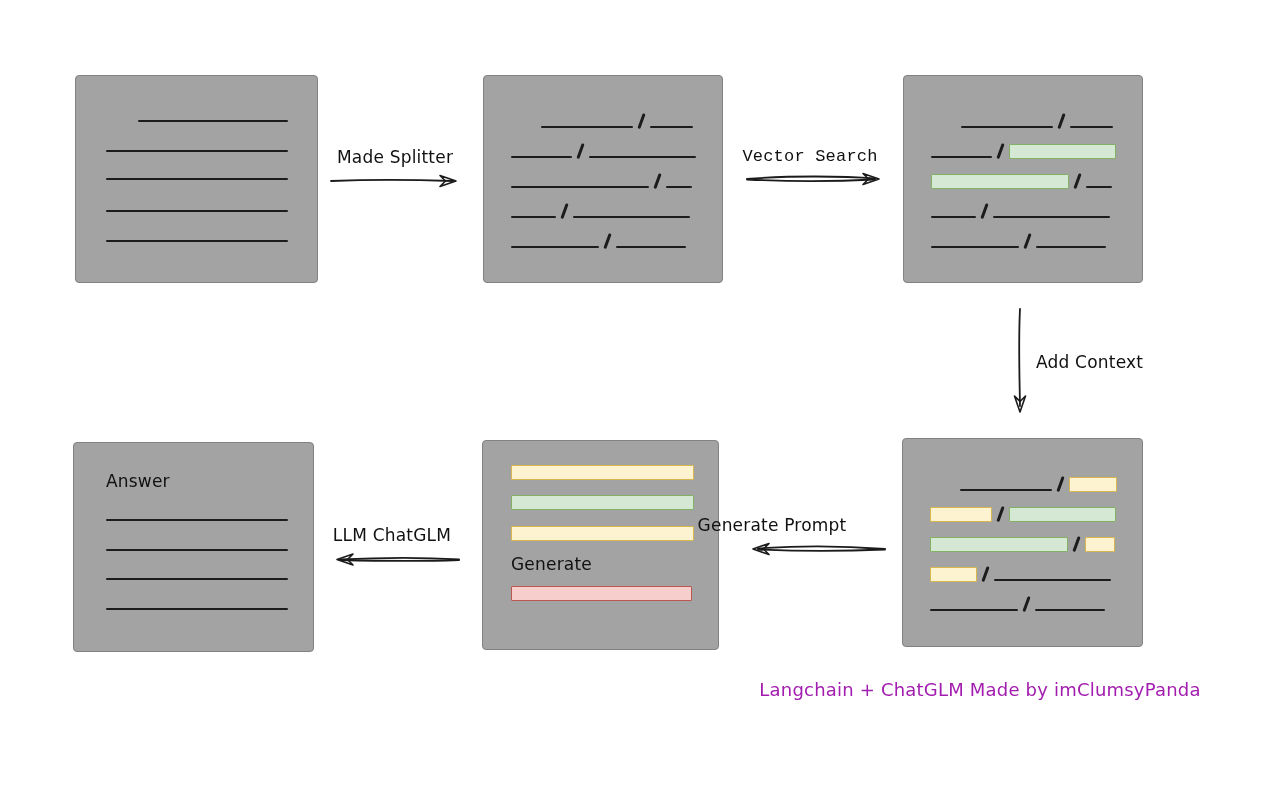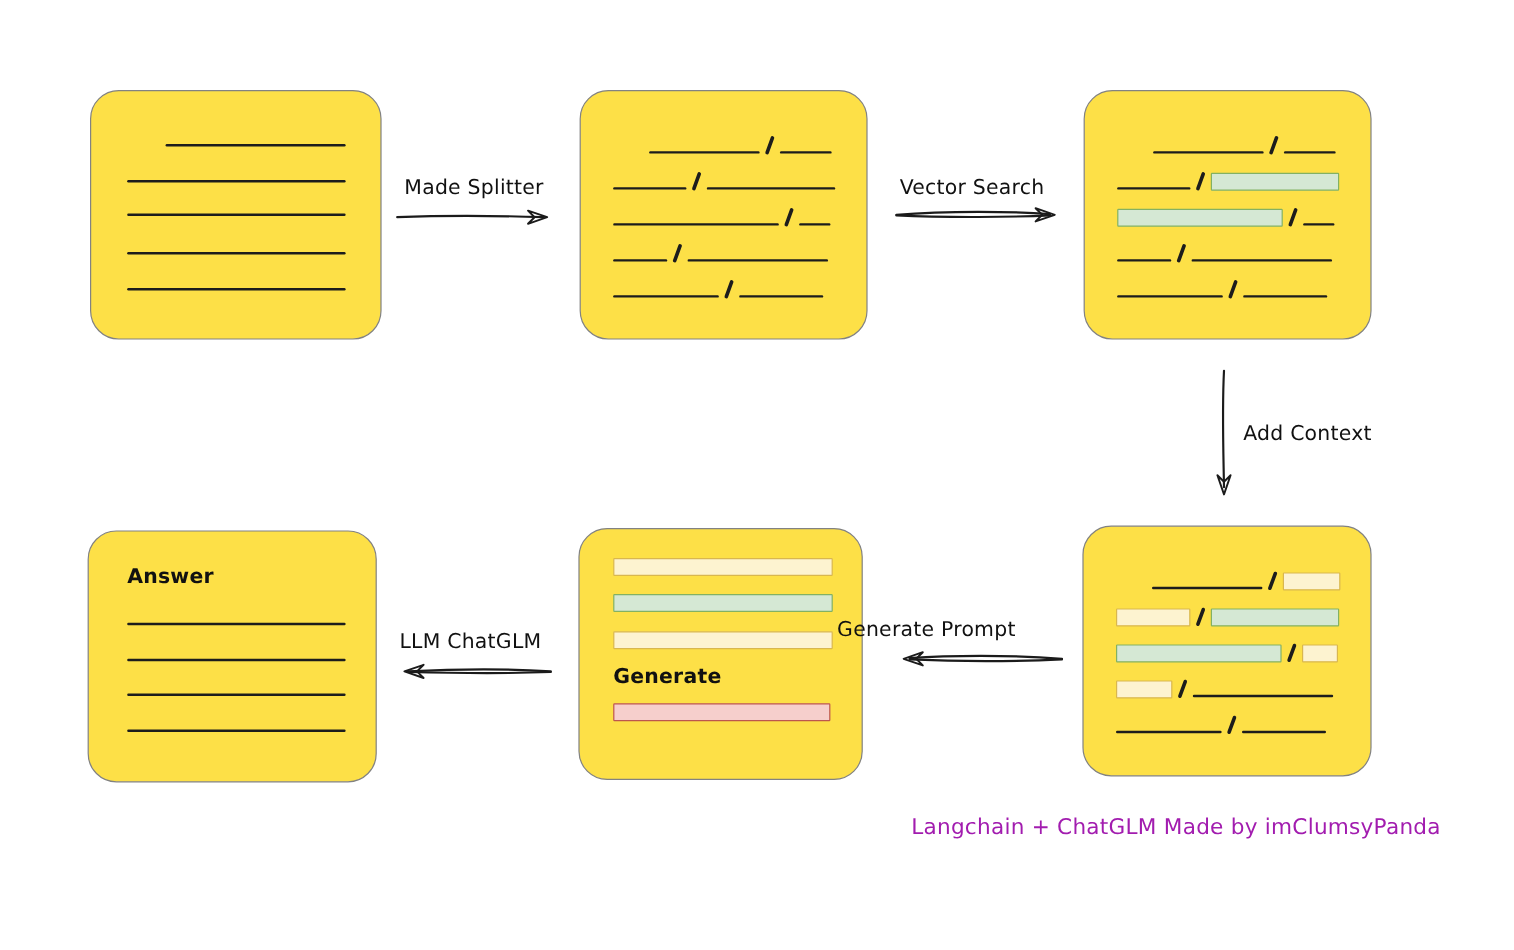--- a/index.html
+++ b/index.html
@@ -1,22 +1,22 @@
 <!DOCTYPE html>
 <html style="--green-fill: #d5e8d4; --green-border: #83b163; --yellow-fill: #fdf3d0; --yellow-border: #d9b74e; --red-fill: #f6cfcc; --red-border: #bd564e; --line: #1c1c1c; --box-border: #828282; --arrow: #1b1b1b;"><head>
 <meta charset="utf-8">
 <style>
   html,body{margin:0;padding:0;background:#ffffff;}
   .canvas{
     position:relative;width:1262px;height:792px;background:#ffffff;
     font-family:"DejaVu Sans",sans-serif;color:#111111;overflow:hidden;
   }
   .box{
-    position:absolute;background:#fde047;border:1.6px solid var(--box-border);
-    border-radius:24px;box-sizing:border-box;font-weight:bold;
+    position:absolute;background:#a3a3a3;border:1.6px solid var(--box-border);
+    border-radius:4px;box-sizing:border-box;
   }
   .inner{position:relative;}
   .pad-doc{padding:16px 0 0 30px;}
   .pad-chunks{padding:22px 0 0 27px;}
   .pad-prompt{padding:10px 0 0 28px;}
   .pad-answer{padding:10px 0 0 32px;}
   .row{display:flex;align-items:flex-end;}
   .ln{height:2px;background:var(--line);border-radius:1px;}
   .sp{height:1px;}
   .slash{
@@ -198,21 +198,21 @@
         </div>
       </div>
   </div>
 
   <div class="arrow-label" style="left:325px;top:147px;width:140px;">Made Splitter</div>
   <svg class="arrow-svg" style="left:328px;top:168px;" width="140" height="26" viewBox="0 0 140 26">
     <path d="M3,13 C40,11.5 95,12 125,13"></path>
     <path class="head" d="M112,7.5 L128,13 L112,18.5 L117.5,13 Z"></path>
   </svg>
 
-  <div class="arrow-label" style="left:740px;top:147px;width:140px;">Vector Search</div>
+  <div class="arrow-label" style="left:740px;top:147px;width:140px;font-family:Liberation Mono, monospace;">Vector Search</div>
   <svg class="arrow-svg" style="left:744px;top:167px;" width="148" height="24" viewBox="0 0 148 24">
     <path d="M3,12 C45,8.5 100,9 131,11.5"></path>
     <path d="M3,12.5 C45,14.5 100,14 131,12.5"></path>
     <path class="head" d="M119,6.5 L135,12 L119,17.5 L124.5,12 Z"></path>
   </svg>
 
   <div class="arrow-label" style="left:1036px;top:352px;width:120px;text-align:left;">Add Context</div>
   <svg class="arrow-svg" style="left:1007px;top:306px;" width="26" height="116" viewBox="0 0 26 116">
     <path d="M13,3 C11.3,35 12.5,70 13,100"></path>
     <path class="head" d="M7.5,90 L13,106 L18.5,90 L13,95.5 Z"></path>

